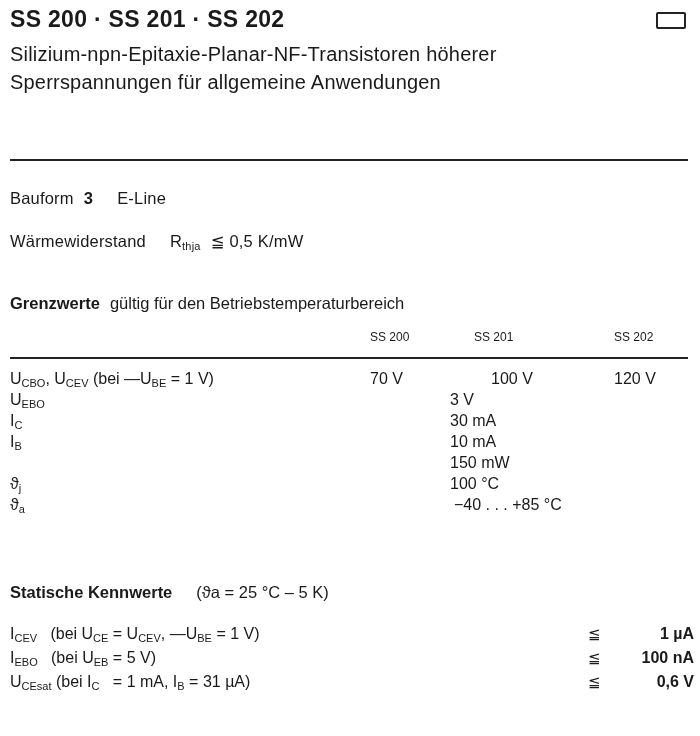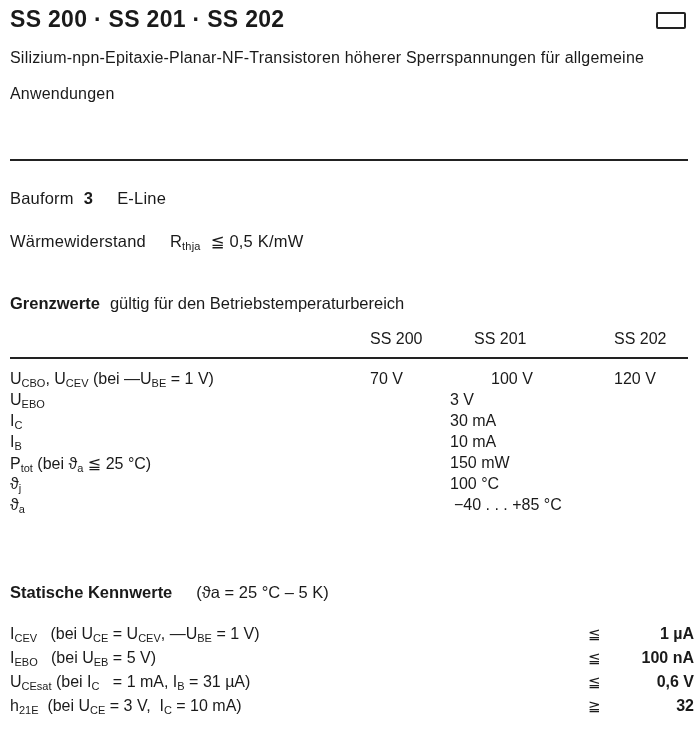--- a/index.html
+++ b/index.html
@@ -45,22 +45,22 @@
     border: 2px solid #222;
     border-radius: 2px;
     margin-top: 6px;
     margin-right: 4px;
   }
   .subtitle {
     position: absolute;
     left: 10px;
     top: 40px;
     width: 640px;
-    font-size: 16px;
-    line-height: 36px;
+    font-size: 20px;
+    line-height: 28px;
     font-weight: 400;
     letter-spacing: 0.2px;
   }
 
   .rule-top {
     position: absolute;
     left: 10px;
     top: 159px;
     width: 678px;
     height: 2px;
@@ -87,21 +87,21 @@
     left: 10px;
     top: 294px;
     font-size: 16.5px;
     white-space: nowrap;
   }
   .sec-grenz .hdr { font-weight: bold; }
 
   .type-head {
     position: absolute;
     top: 330px;
-    font-size: 16px;
+    font-size: 12px;
     white-space: nowrap;
   }
   .th-200 { left: 370px; }
   .th-201 { left: 474px; }
   .th-202 { left: 614px; }
 
   .rule-head {
     position: absolute;
     left: 10px;
     top: 357px;
@@ -223,21 +223,20 @@
       </div>
       <div class="lim-row">
         <span class="lim-label">I<sub>C</sub></span>
         <span class="lim-center">30 mA</span>
       </div>
       <div class="lim-row">
         <span class="lim-label">I<sub>B</sub></span>
         <span class="lim-center">10 mA</span>
       </div>
       <div class="lim-row">
-        <span class="lim-label">P<sub>tot</sub> (bei ϑ<sub>a</sub> ≦ 25 °C)</span>
         <span class="lim-center">150 mW</span>
       </div>
       <div class="lim-row">
         <span class="lim-label">ϑ<sub>j</sub></span>
         <span class="lim-center">100 °C</span>
       </div>
       <div class="lim-row">
         <span class="lim-label">ϑ<sub>a</sub></span>
         <span class="lim-center2">−40 . . . +85 °C</span>
       </div>
@@ -256,20 +255,15 @@
       <div class="stat-row">
         <span class="stat-label">I<sub>EBO</sub>&nbsp;&nbsp;&nbsp;(bei U<sub>EB</sub> = 5 V)</span>
         <span class="stat-cmp">≦</span>
         <span class="stat-val bold">100 nA</span>
       </div>
       <div class="stat-row">
         <span class="stat-label">U<sub>CEsat</sub> (bei I<sub>C</sub>&nbsp;&nbsp;&nbsp;= 1 mA, I<sub>B</sub> = 31 µA)</span>
         <span class="stat-cmp">≦</span>
         <span class="stat-val bold">0,6 V</span>
       </div>
-      <div class="stat-row">
-        <span class="stat-label">h<sub>21E</sub>&nbsp;&nbsp;(bei U<sub>CE</sub> = 3 V,&nbsp;&nbsp;I<sub>C</sub> = 10 mA)</span>
-        <span class="stat-cmp">≧</span>
-        <span class="stat-val bold">32</span>
-      </div>
     </div>
 
 </div>
 
 </body></html>

